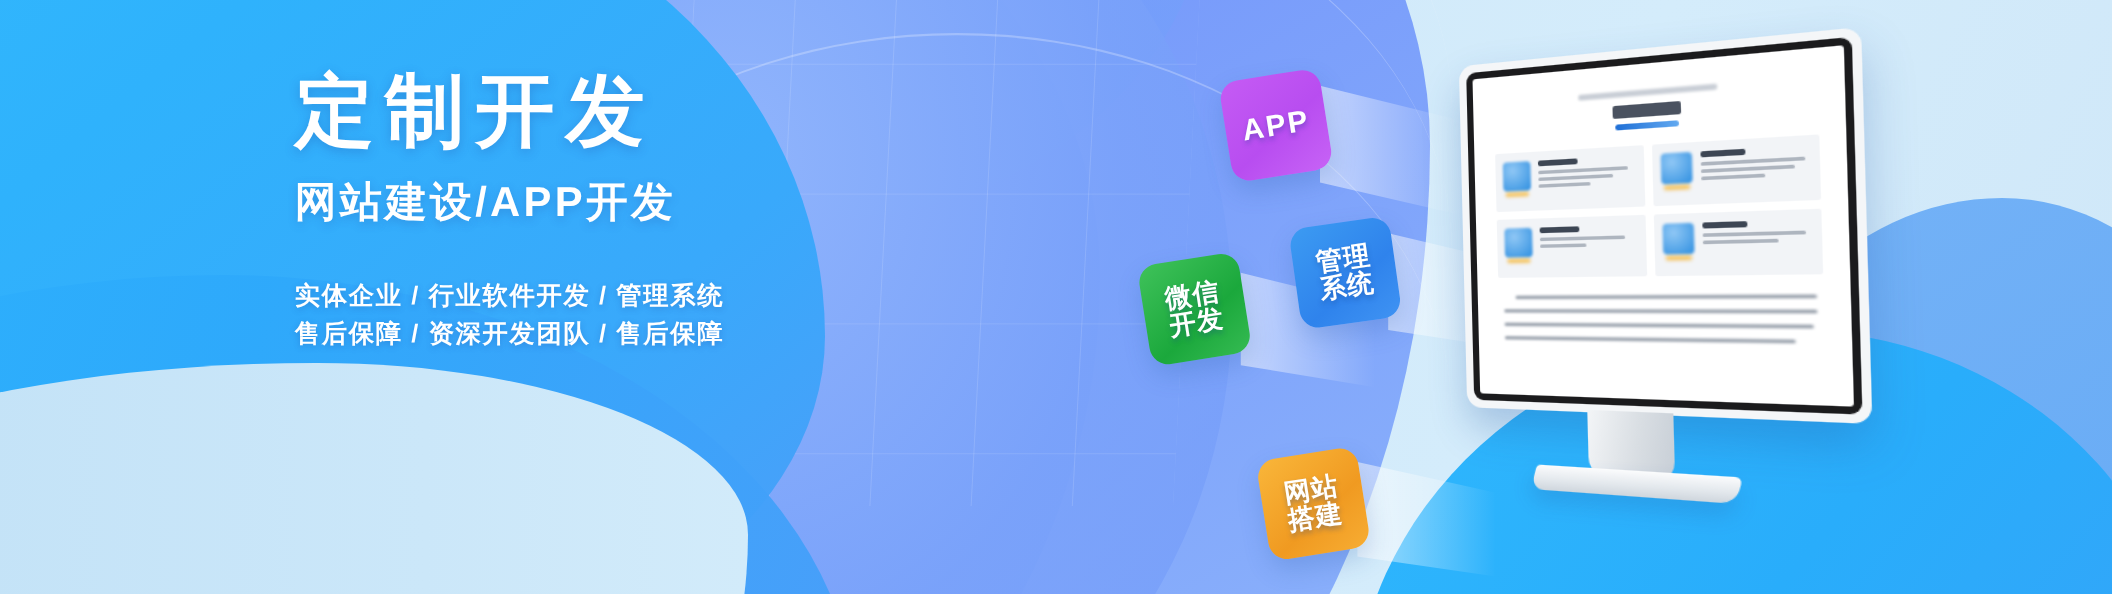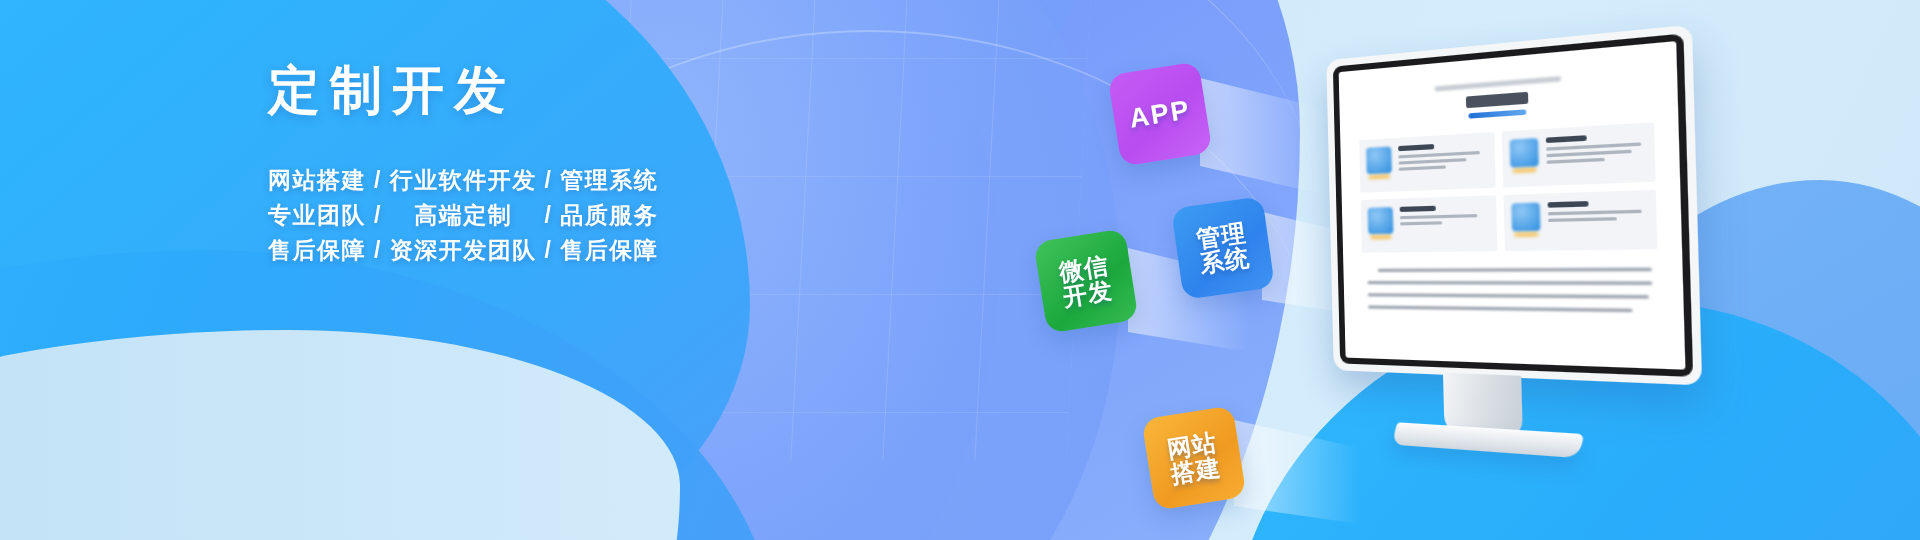--- a/index.html
+++ b/index.html
@@ -123,21 +123,21 @@
     opacity: .85;
   }
 
   
   .copy {
     position: absolute;
     left: 268px; top: 62px;
     width: 620px;
   }
   .headline {
-    font-size: 52px;
+    font-size: 72px;
     font-weight: 900;
     color: #ffffff;
     letter-spacing: 10px;
     line-height: 1.1;
     text-shadow: 0 3px 10px rgba(30,70,160,.28);
     white-space: nowrap;
   }
   .subhead {
     margin-top: 22px;
     font-size: 38px;
@@ -335,23 +335,23 @@
       </linearGradient>
     </defs>
     <polygon points="1200,78 1330,110 1330,196 1200,166" fill="url(#bm)"></polygon>
     <polygon points="1262,212 1380,240 1380,318 1262,300" fill="url(#bm)"></polygon>
     <polygon points="1128,248 1250,278 1250,352 1128,332" fill="url(#bm)"></polygon>
     <polygon points="1234,420 1360,448 1360,524 1234,506" fill="url(#bm)"></polygon>
   </svg>
 
   <div class="copy">
     <div class="headline">定制开发</div>
+    <div class="subhead">网站建设/APP开发</div>
     <div class="feature-list">
-      <div class="feature-line">网站搭建 / 行业软件开发 / 管理系统</div>
-      <div class="feature-line">专业团队 /　 高端定制　 / 品质服务</div>
+      <div class="feature-line">实体企业 / 行业软件开发 / 管理系统</div>
       <div class="feature-line">售后保障 / 资深开发团队 / 售后保障</div>
     </div>
   </div>
 
   <div class="icon-card" id="card-app">
     <span class="cl">APP</span>
   </div>
 
   <div class="icon-card" id="card-mgmt">
     <span class="cl">管理</span>

